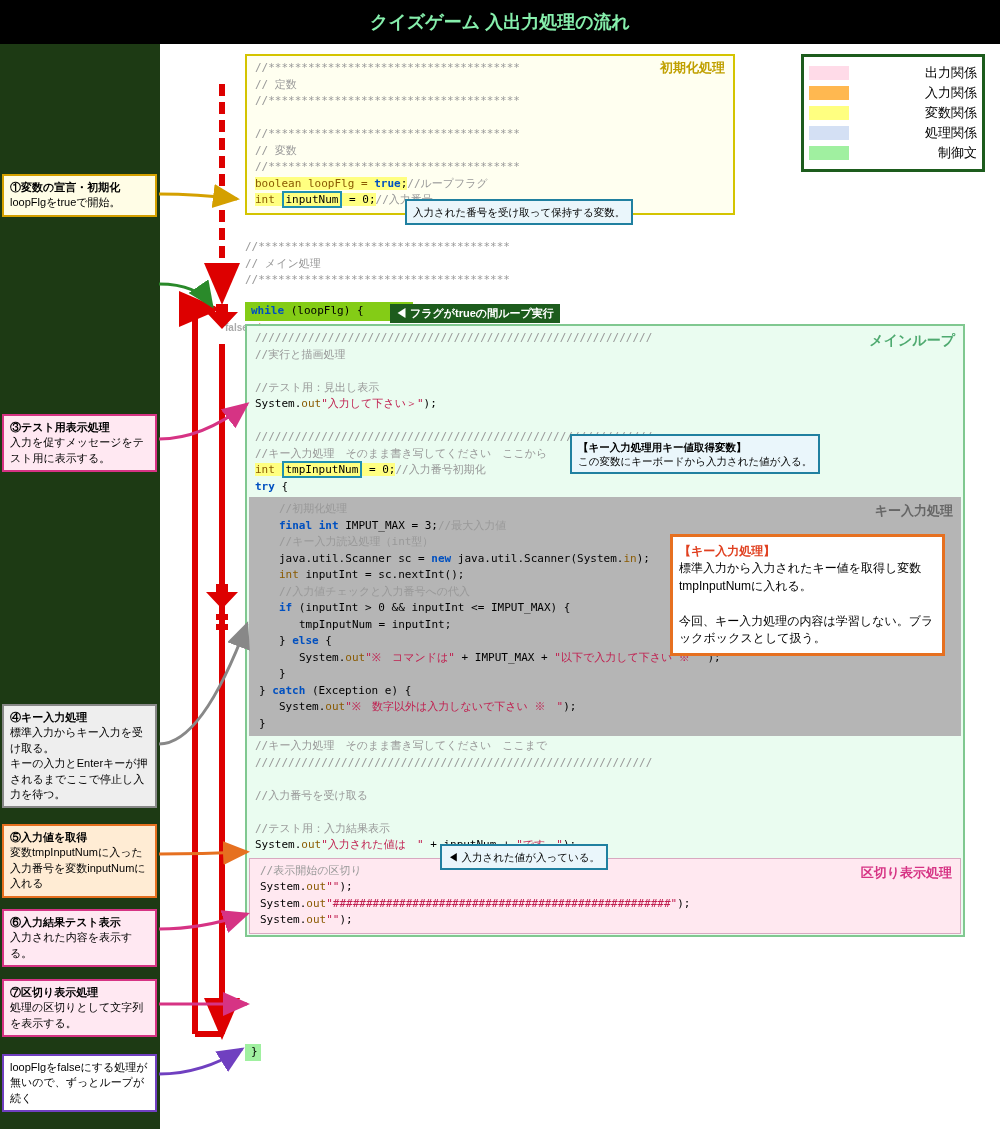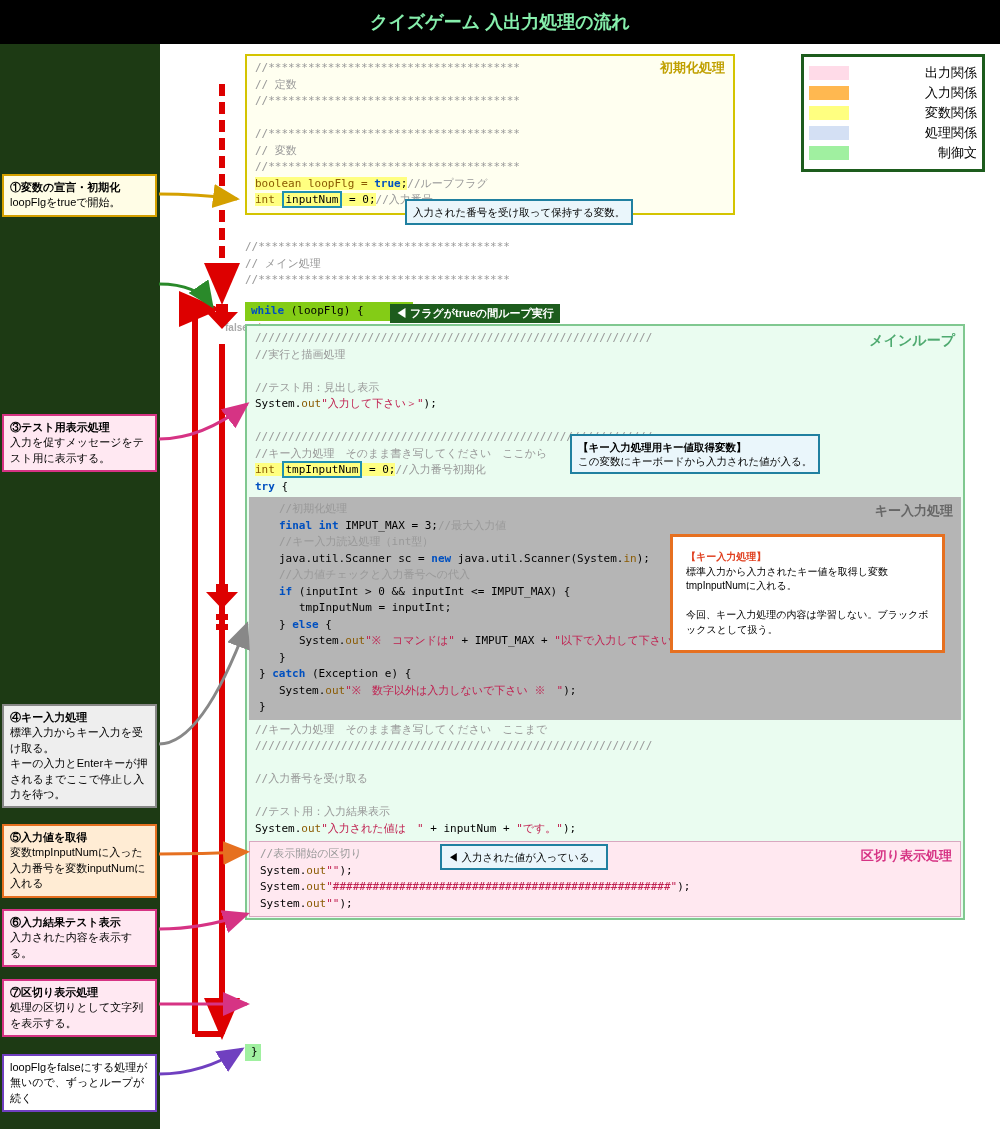--- a/index.html
+++ b/index.html
@@ -30,21 +30,21 @@
 .sep-panel{background:#ffe8f0;border:1px solid #d8a8c0;margin:4px -6px -3px -6px;padding:4px 10px;position:relative}
 .sep-label{position:absolute;right:8px;top:4px;color:#d63384;font-weight:bold;font-size:13px}
 .cm{color:#999}
 .kw{color:#0050c0;font-weight:bold}
 .str{color:#c02050}
 .va{color:#8a5a00}
 .hi-y{background:#ffff80}
 .hi-o{background:#ffb850}
 .hi-box{border:2px solid #2090b0;padding:0 2px}
 .flag-tag{position:absolute;left:390px;top:260px;background:#1d5c1d;color:#fff;padding:2px 6px;font-size:11px;font-weight:bold}
-.orange-note{position:absolute;border:3px solid #e67020;background:#fff;padding:13px;font-size:10px;line-height:1.45;width:275px}
+.orange-note{position:absolute;border:3px solid #e67020;background:#fff;padding:6px;font-size:12px;line-height:1.45;width:275px}
 .orange-note .t{color:#e04020;font-weight:bold}
 .tf{position:absolute;font-size:10px;font-weight:bold}
 .arrow{position:absolute}
 </style>
 </head>
 <body>
 
 <div class="title-bar">クイズゲーム 入出力処理の流れ</div>
 
 <div class="main">
@@ -122,20 +122,21 @@
     <div class="cm">//キー入力処理　そのまま書き写してください　ここから</div>
     <div><span class="hi-y"><span class="va">int </span><span class="hi-box">tmpInputNum</span><span> = 0;</span></span><span class="cm">//入力番号初期化</span></div>
     <div><span class="kw">try</span><span> {</span></div>
 
     <div class="key-panel">
       <div class="key-label">キー入力処理</div>
       <div class="cm" style="padding-left:20px">//初期化処理</div>
       <div style="padding-left:20px"><span class="kw">final int</span><span> IMPUT_MAX = 3;</span><span class="cm">//最大入力値</span></div>
       <div class="cm" style="padding-left:20px">//キー入力読込処理（int型）</div>
       <div style="padding-left:20px"><span>java.util.Scanner sc = </span><span class="kw">new</span><span> java.util.Scanner(System.</span><span class="va">in</span><span>);</span></div>
+      <div style="padding-left:20px"><span class="va">int</span><span> inputInt = sc.nextInt();</span></div>
       <div class="cm" style="padding-left:20px">//入力値チェックと入力番号への代入</div>
       <div style="padding-left:20px"><span class="kw">if</span><span> (inputInt &gt; 0 &amp;&amp; inputInt &lt;= IMPUT_MAX) {</span></div>
       <div style="padding-left:40px">tmpInputNum = inputInt;</div>
       <div style="padding-left:20px"><span>} </span><span class="kw">else</span><span> {</span></div>
       <div style="padding-left:40px"><span>System.</span><span class="va">out</span><span></span><span class="str">"※　コマンドは"</span><span> + IMPUT_MAX + </span><span class="str">"以下で入力して下さい ※　"</span><span>);</span></div>
       <div style="padding-left:20px">}</div>
       <div><span>} </span><span class="kw">catch</span><span> (Exception e) {</span></div>
       <div style="padding-left:20px"><span>System.</span><span class="va">out</span><span></span><span class="str">"※　数字以外は入力しないで下さい ※　"</span><span>);</span></div>
       <div>}</div>
     </div>

